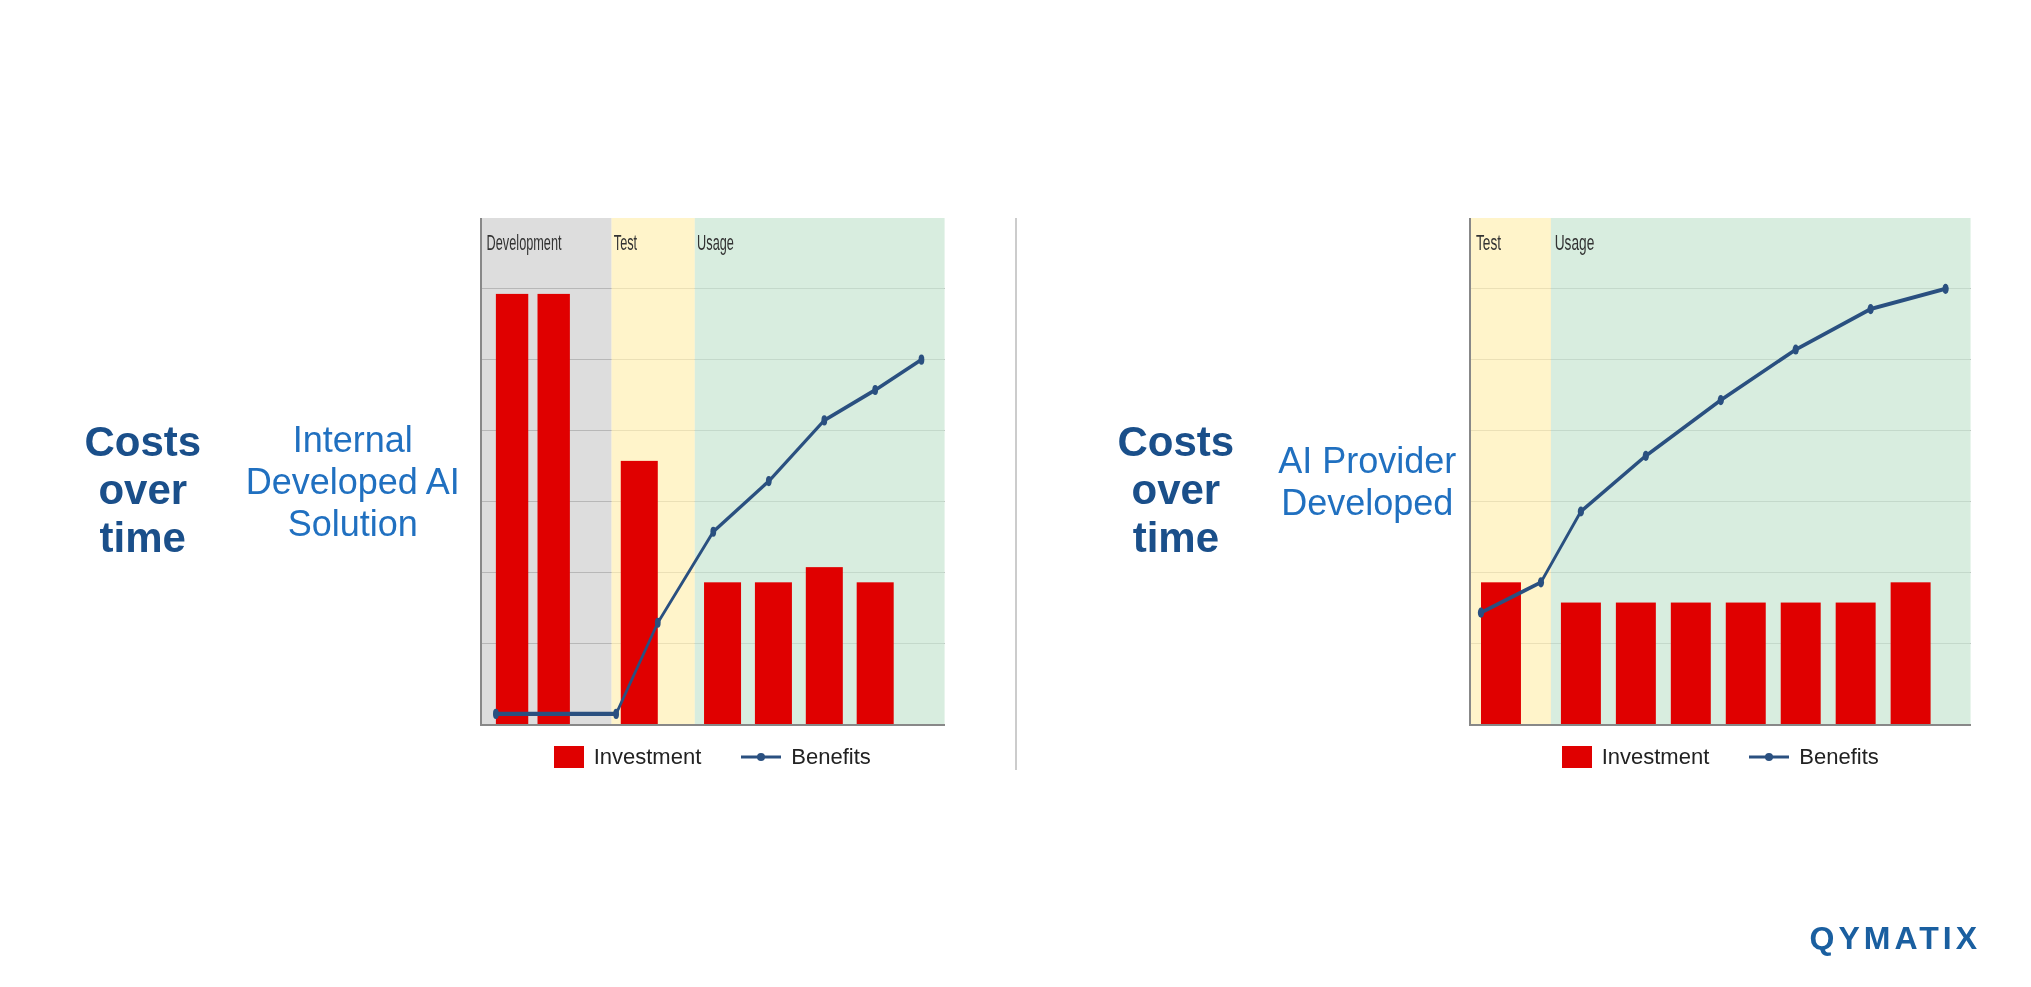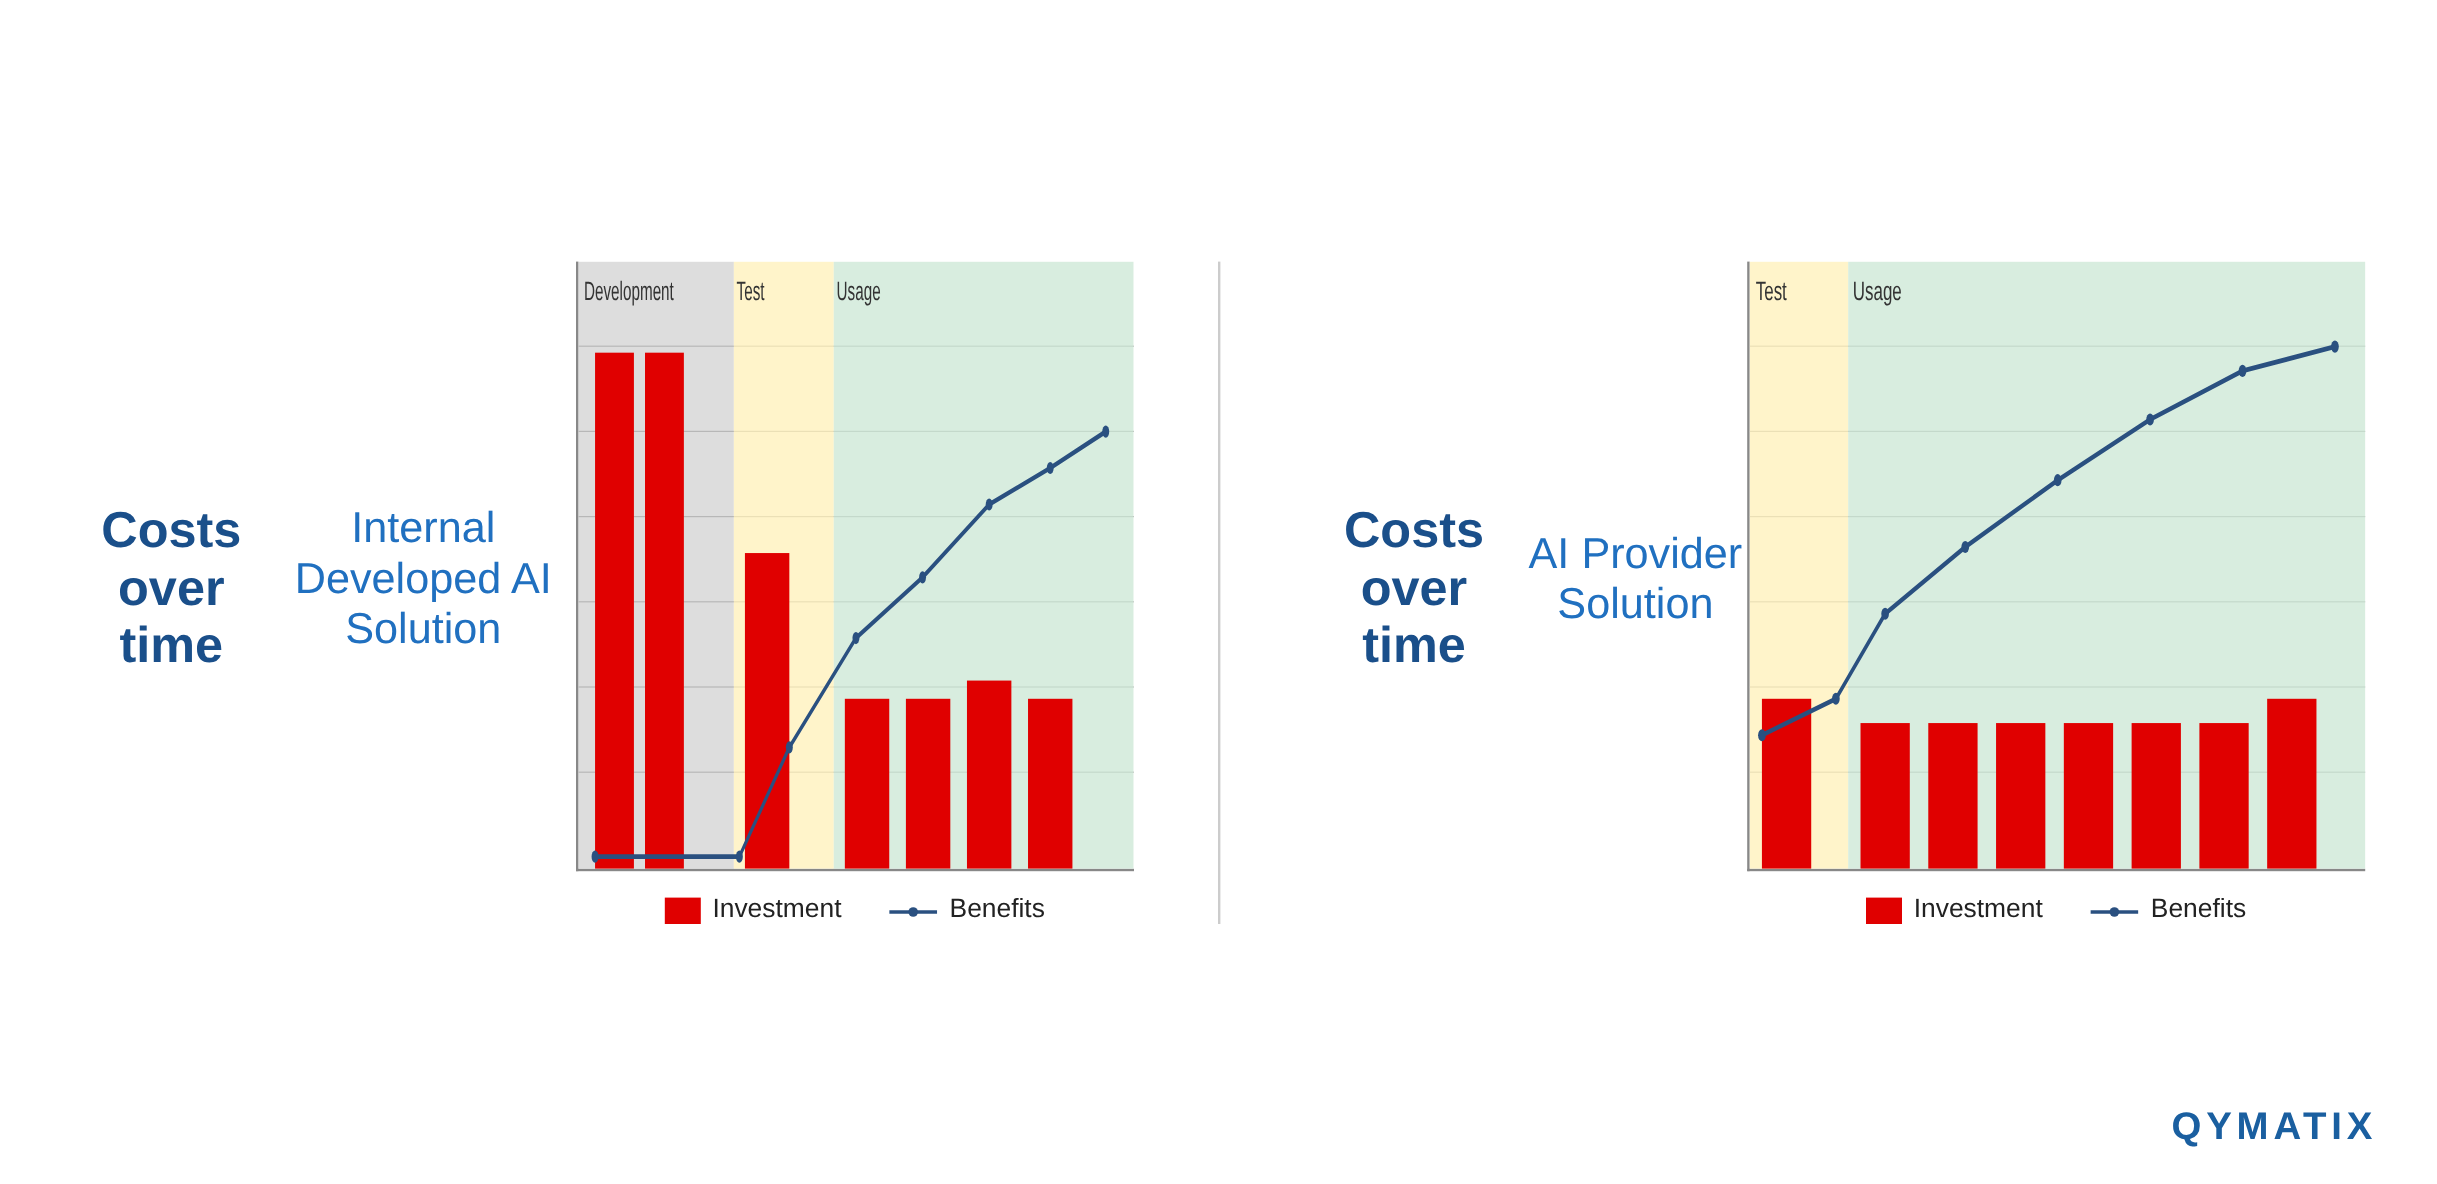--- a/index.html
+++ b/index.html
@@ -70,21 +70,21 @@
     .legend {
       display: flex;
       flex-direction: row;
       gap: 40px;
       margin-top: 18px;
       justify-content: center;
       align-items: center;
     }
     .legend-item {
       display: flex;
-      align-items: flex-end;
+      align-items: center;
       gap: 10px;
       font-size: 22px;
       color: #222;
     }
     .legend-color-box {
       width: 30px;
       height: 22px;
       background: #e00000;
     }
     
@@ -173,21 +173,21 @@
           <span>Benefits</span>
         </div>
       </div>
     </div>
   </div>
 
   <div class="vertical-divider"></div>
 
   <div class="chart-section">
     <div class="chart-title">Costs over time</div>
-    <div class="chart-subtitle">AI Provider Solution</div>
+    <div class="chart-subtitle">AI Provider Developed</div>
     <div class="chart-wrapper">
       <div class="chart-area" id="right-chart-area">
 
         <div class="grid-line" style="top:14%;"></div>
         <div class="grid-line" style="top:28%;"></div>
         <div class="grid-line" style="top:42%;"></div>
         <div class="grid-line" style="top:56%;"></div>
         <div class="grid-line" style="top:70%;"></div>
         <div class="grid-line" style="top:84%;"></div>
 

